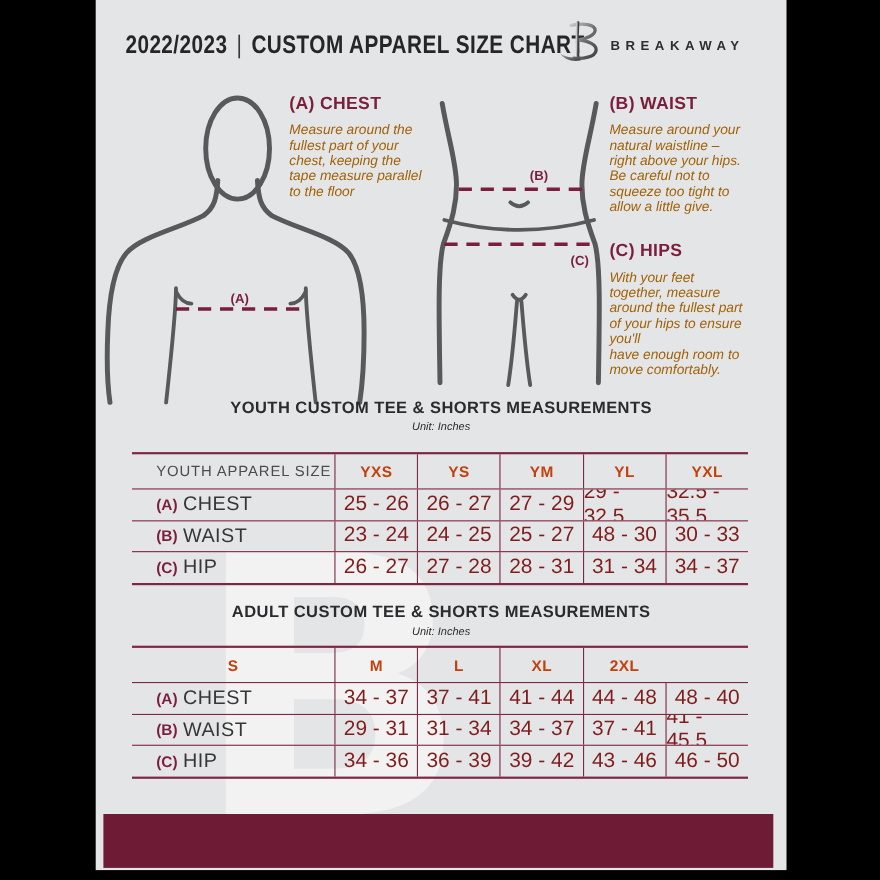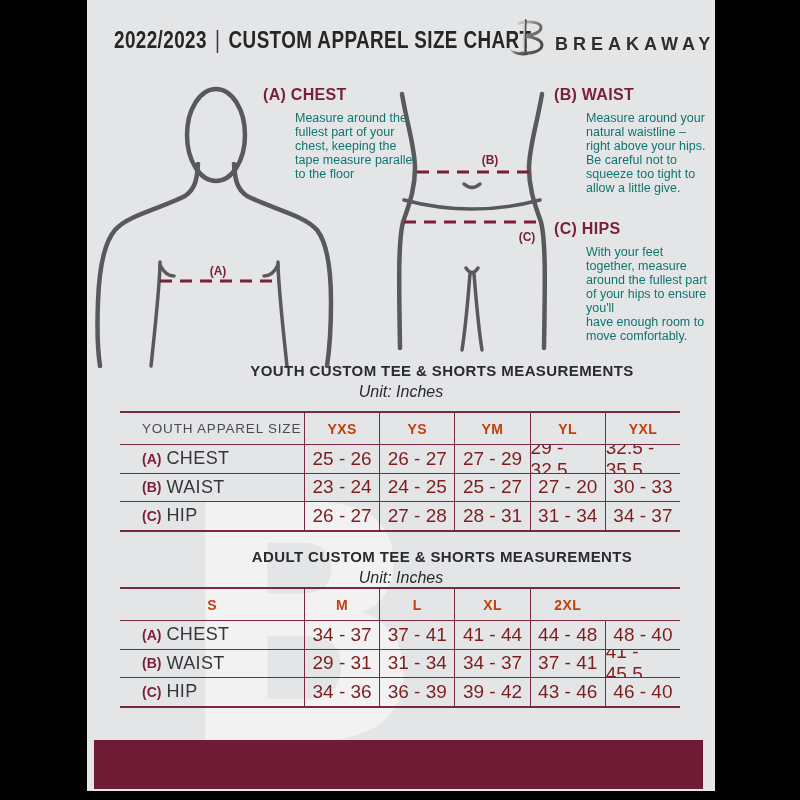--- a/index.html
+++ b/index.html
@@ -23,52 +23,51 @@
   .hdr-title{
     position:absolute;left:27px;top:27px;z-index:1;
     font-size:23px;font-weight:700;color:#262626;
     letter-spacing:0.5px;white-space:nowrap;
     transform:scaleX(0.82);transform-origin:left center;
   }
   .hdr-title .sep{margin:0 10px;font-weight:400;color:#3a3a3a;}
   .logo{position:absolute;left:419px;top:15px;z-index:1;}
   .brand{
     position:absolute;left:468px;top:34px;z-index:1;
-    font-size:18px;font-weight:700;color:#2e2e2e;letter-spacing:5px;white-space:nowrap;
+    font-size:12px;font-weight:700;color:#2e2e2e;letter-spacing:5px;white-space:nowrap;
   }
   
   .fig{position:absolute;z-index:1;}
   .fig-upper{left:3px;top:78px;}
   .fig-lower{left:301px;top:80px;}
   .fig path,.fig ellipse{fill:none;stroke:#58595b;stroke-linecap:round;}
   .fig .main{stroke-width:4.5;}
   .fig .thin{stroke-width:3.5;}
   .fig .dash{stroke:#7a1e3b;stroke-width:3.2;stroke-dasharray:12 8;stroke-linecap:butt;}
   .fig text{fill:#7a1e3b;font-weight:bold;font-size:12px;font-family:"Liberation Sans",sans-serif;}
   
   .instr{position:absolute;z-index:1;width:190px;}
   .instr-a{left:176px;top:86px;}
   .instr-b{left:467px;top:86px;width:170px;}
   .instr-c{left:467px;top:220px;width:175px;}
   .instr-head{
     font-size:16px;font-weight:700;color:#7a1e3b;letter-spacing:0.3px;margin-bottom:7px;
   }
   .instr-body{
-    font-size:12.5px;color:#0f766e;line-height:14px;
+    font-size:12.5px;font-style:italic;color:#a16207;line-height:14px;
     white-space:pre-line;
-    margin-left:32px;
   }
   
   .sec-title{
     position:absolute;left:0;width:628px;text-align:center;z-index:1;
-    font-size:15px;font-weight:700;color:#2a2b2d;letter-spacing:0.4px;padding-left:41px;
+    font-size:15px;font-weight:700;color:#2a2b2d;letter-spacing:0.4px;
   }
   .sec-unit{
     position:absolute;left:0;width:628px;text-align:center;z-index:1;
-    font-size:16px;font-style:italic;color:#2a2b2d;
+    font-size:10px;font-style:italic;color:#2a2b2d;
   }
   .youth-title{top:362px;} .youth-unit{top:383px;}
   .adult-title{top:548px;} .adult-unit{top:569px;}
   
   .size-table{
     position:absolute;left:33px;width:560px;z-index:1;
     border-top:2px solid #7e2742;border-bottom:2px solid #7e2742;
   }
   .youth-table{top:411px;}
   .adult-table{top:587px;}
@@ -195,21 +194,21 @@
       <div class="cell val">32.5 - 35.5</div>
     </div>
     <div class="t-row">
       <div class="cell label-cell">
           <span class="row-prefix">(B)</span>
           <span class="row-label">WAIST</span>
         </div>
       <div class="cell val">23 - 24</div>
       <div class="cell val">24 - 25</div>
       <div class="cell val">25 - 27</div>
-      <div class="cell val">27 - 20</div>
+      <div class="cell val">48 - 30</div>
       <div class="cell val">30 - 33</div>
     </div>
     <div class="t-row">
       <div class="cell label-cell">
           <span class="row-prefix">(C)</span>
           <span class="row-label">HIP</span>
         </div>
       <div class="cell val">26 - 27</div>
       <div class="cell val">27 - 28</div>
       <div class="cell val">28 - 31</div>
@@ -253,19 +252,19 @@
     </div>
     <div class="t-row">
       <div class="cell label-cell">
           <span class="row-prefix">(C)</span>
           <span class="row-label">HIP</span>
         </div>
       <div class="cell val">34 - 36</div>
       <div class="cell val">36 - 39</div>
       <div class="cell val">39 - 42</div>
       <div class="cell val">43 - 46</div>
-      <div class="cell val">46 - 40</div>
+      <div class="cell val">46 - 50</div>
     </div>
   </div>
 
   <div class="footer-bar"></div>
 
 </div>
 
 </body></html>

